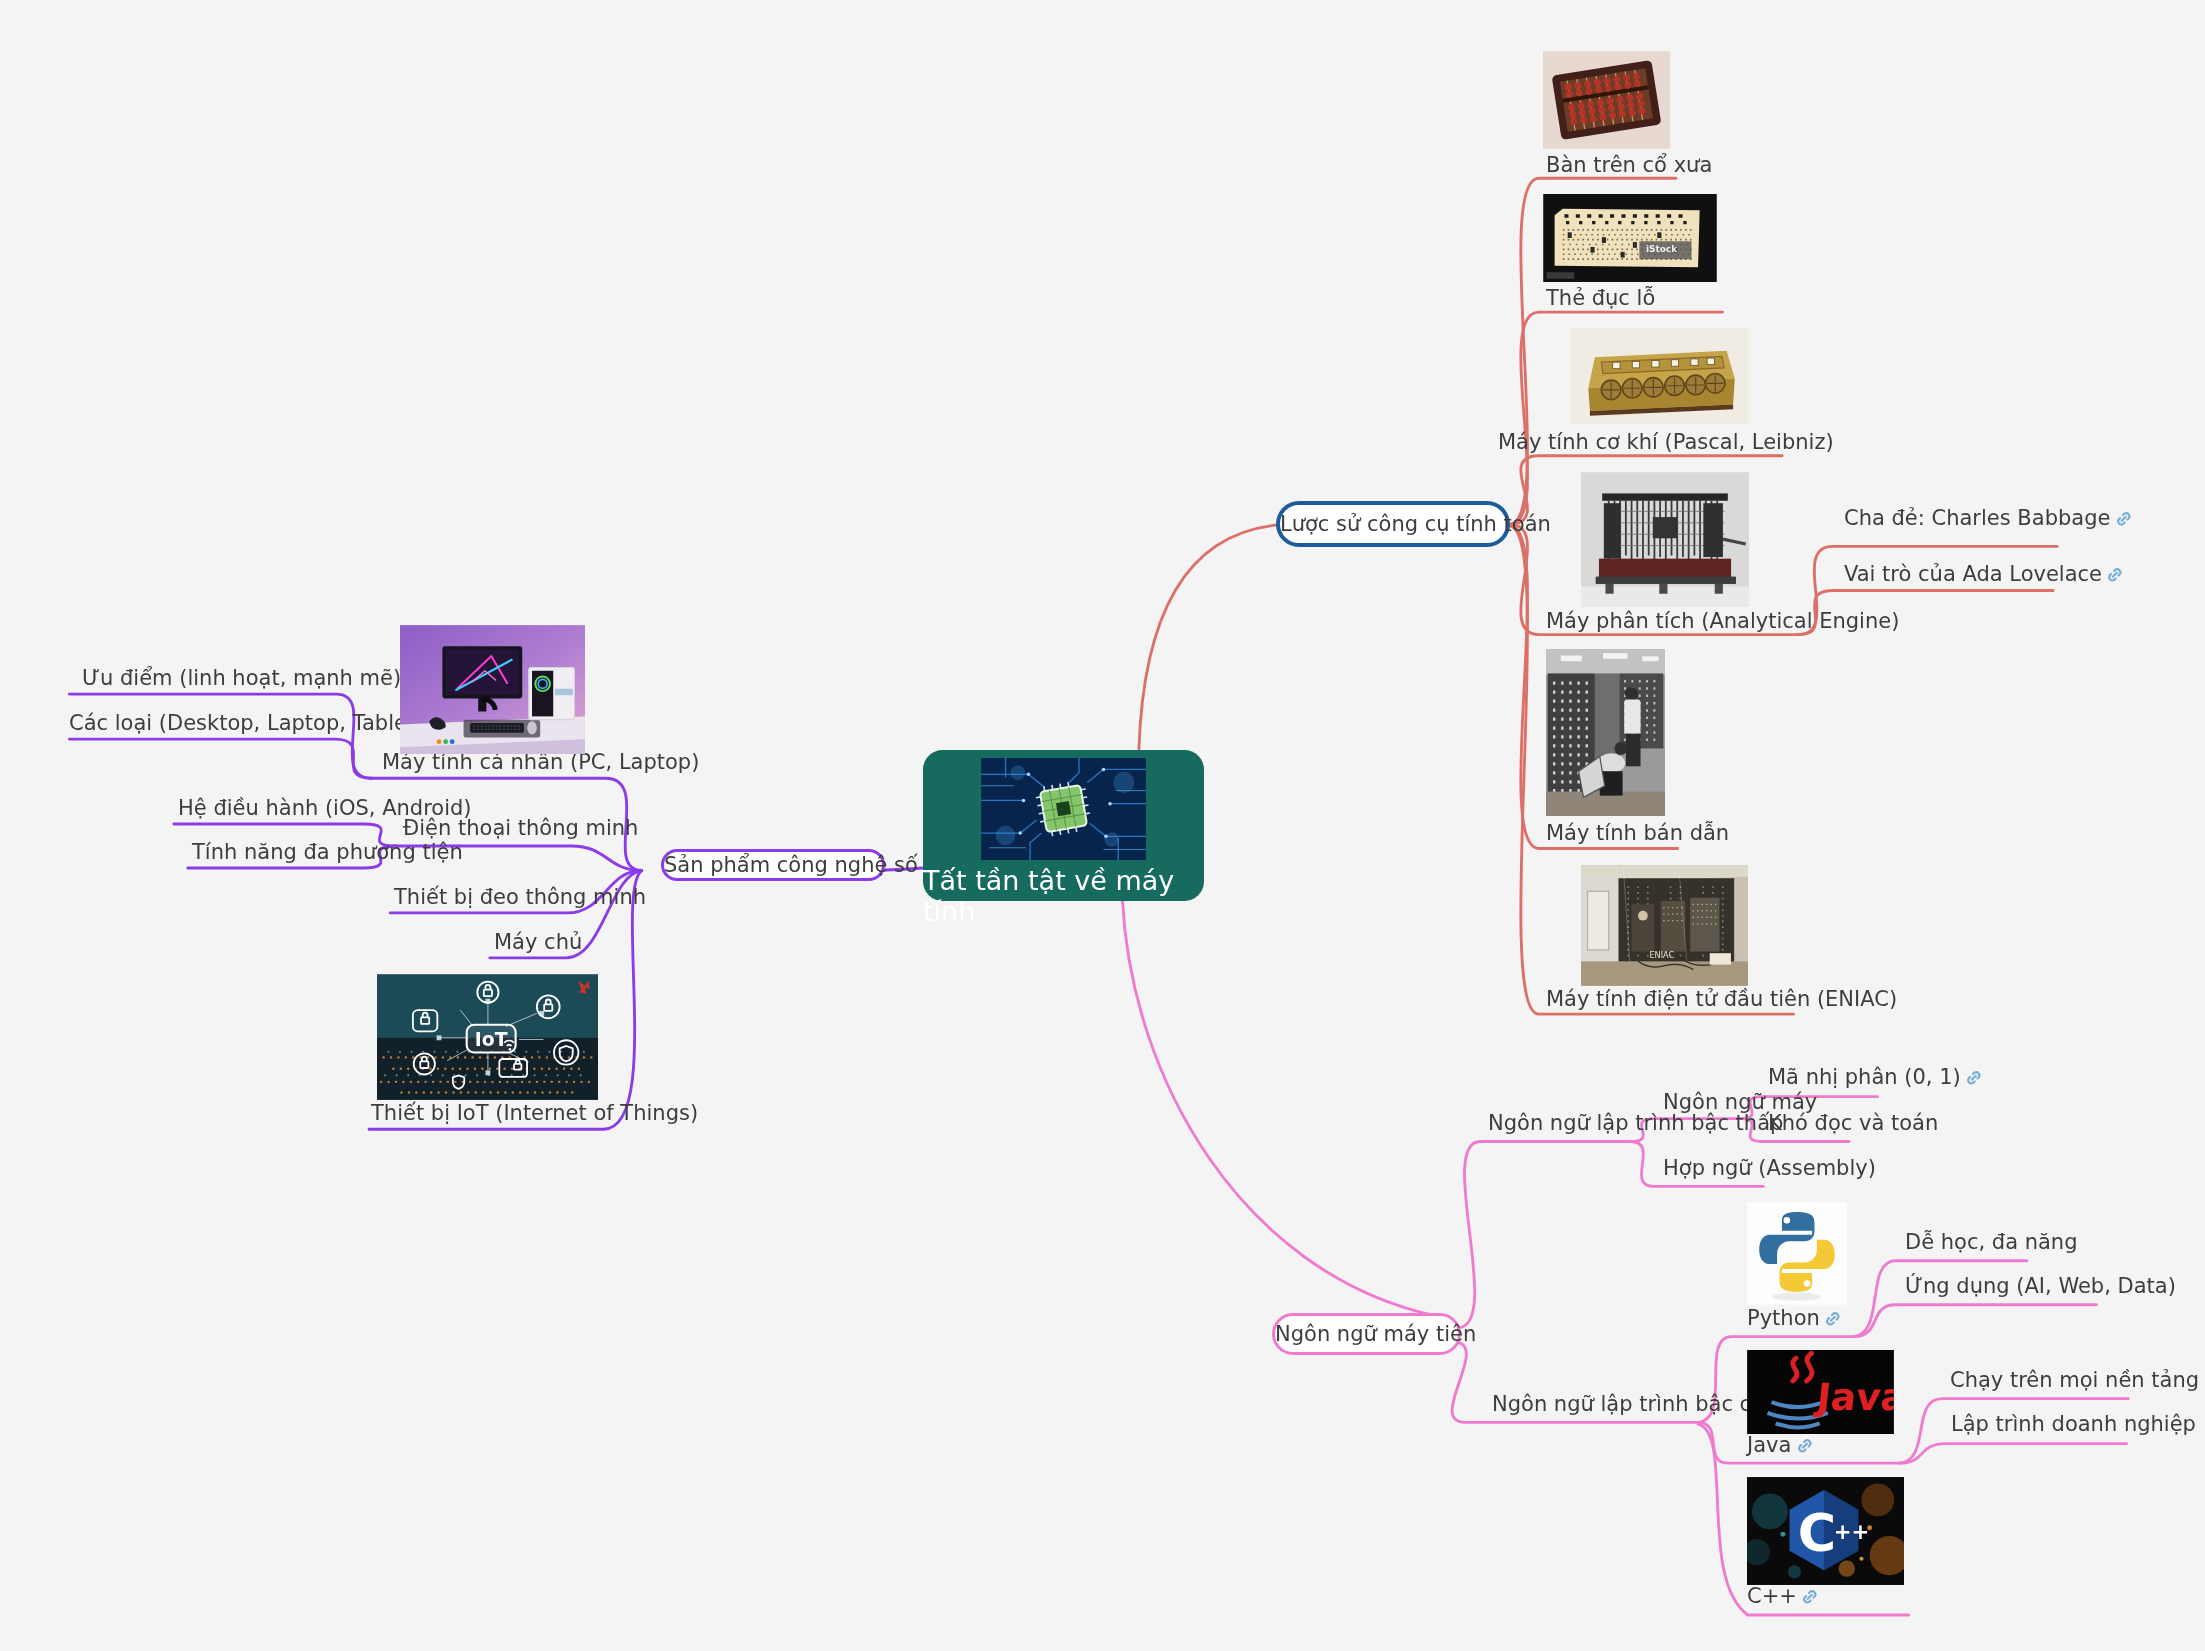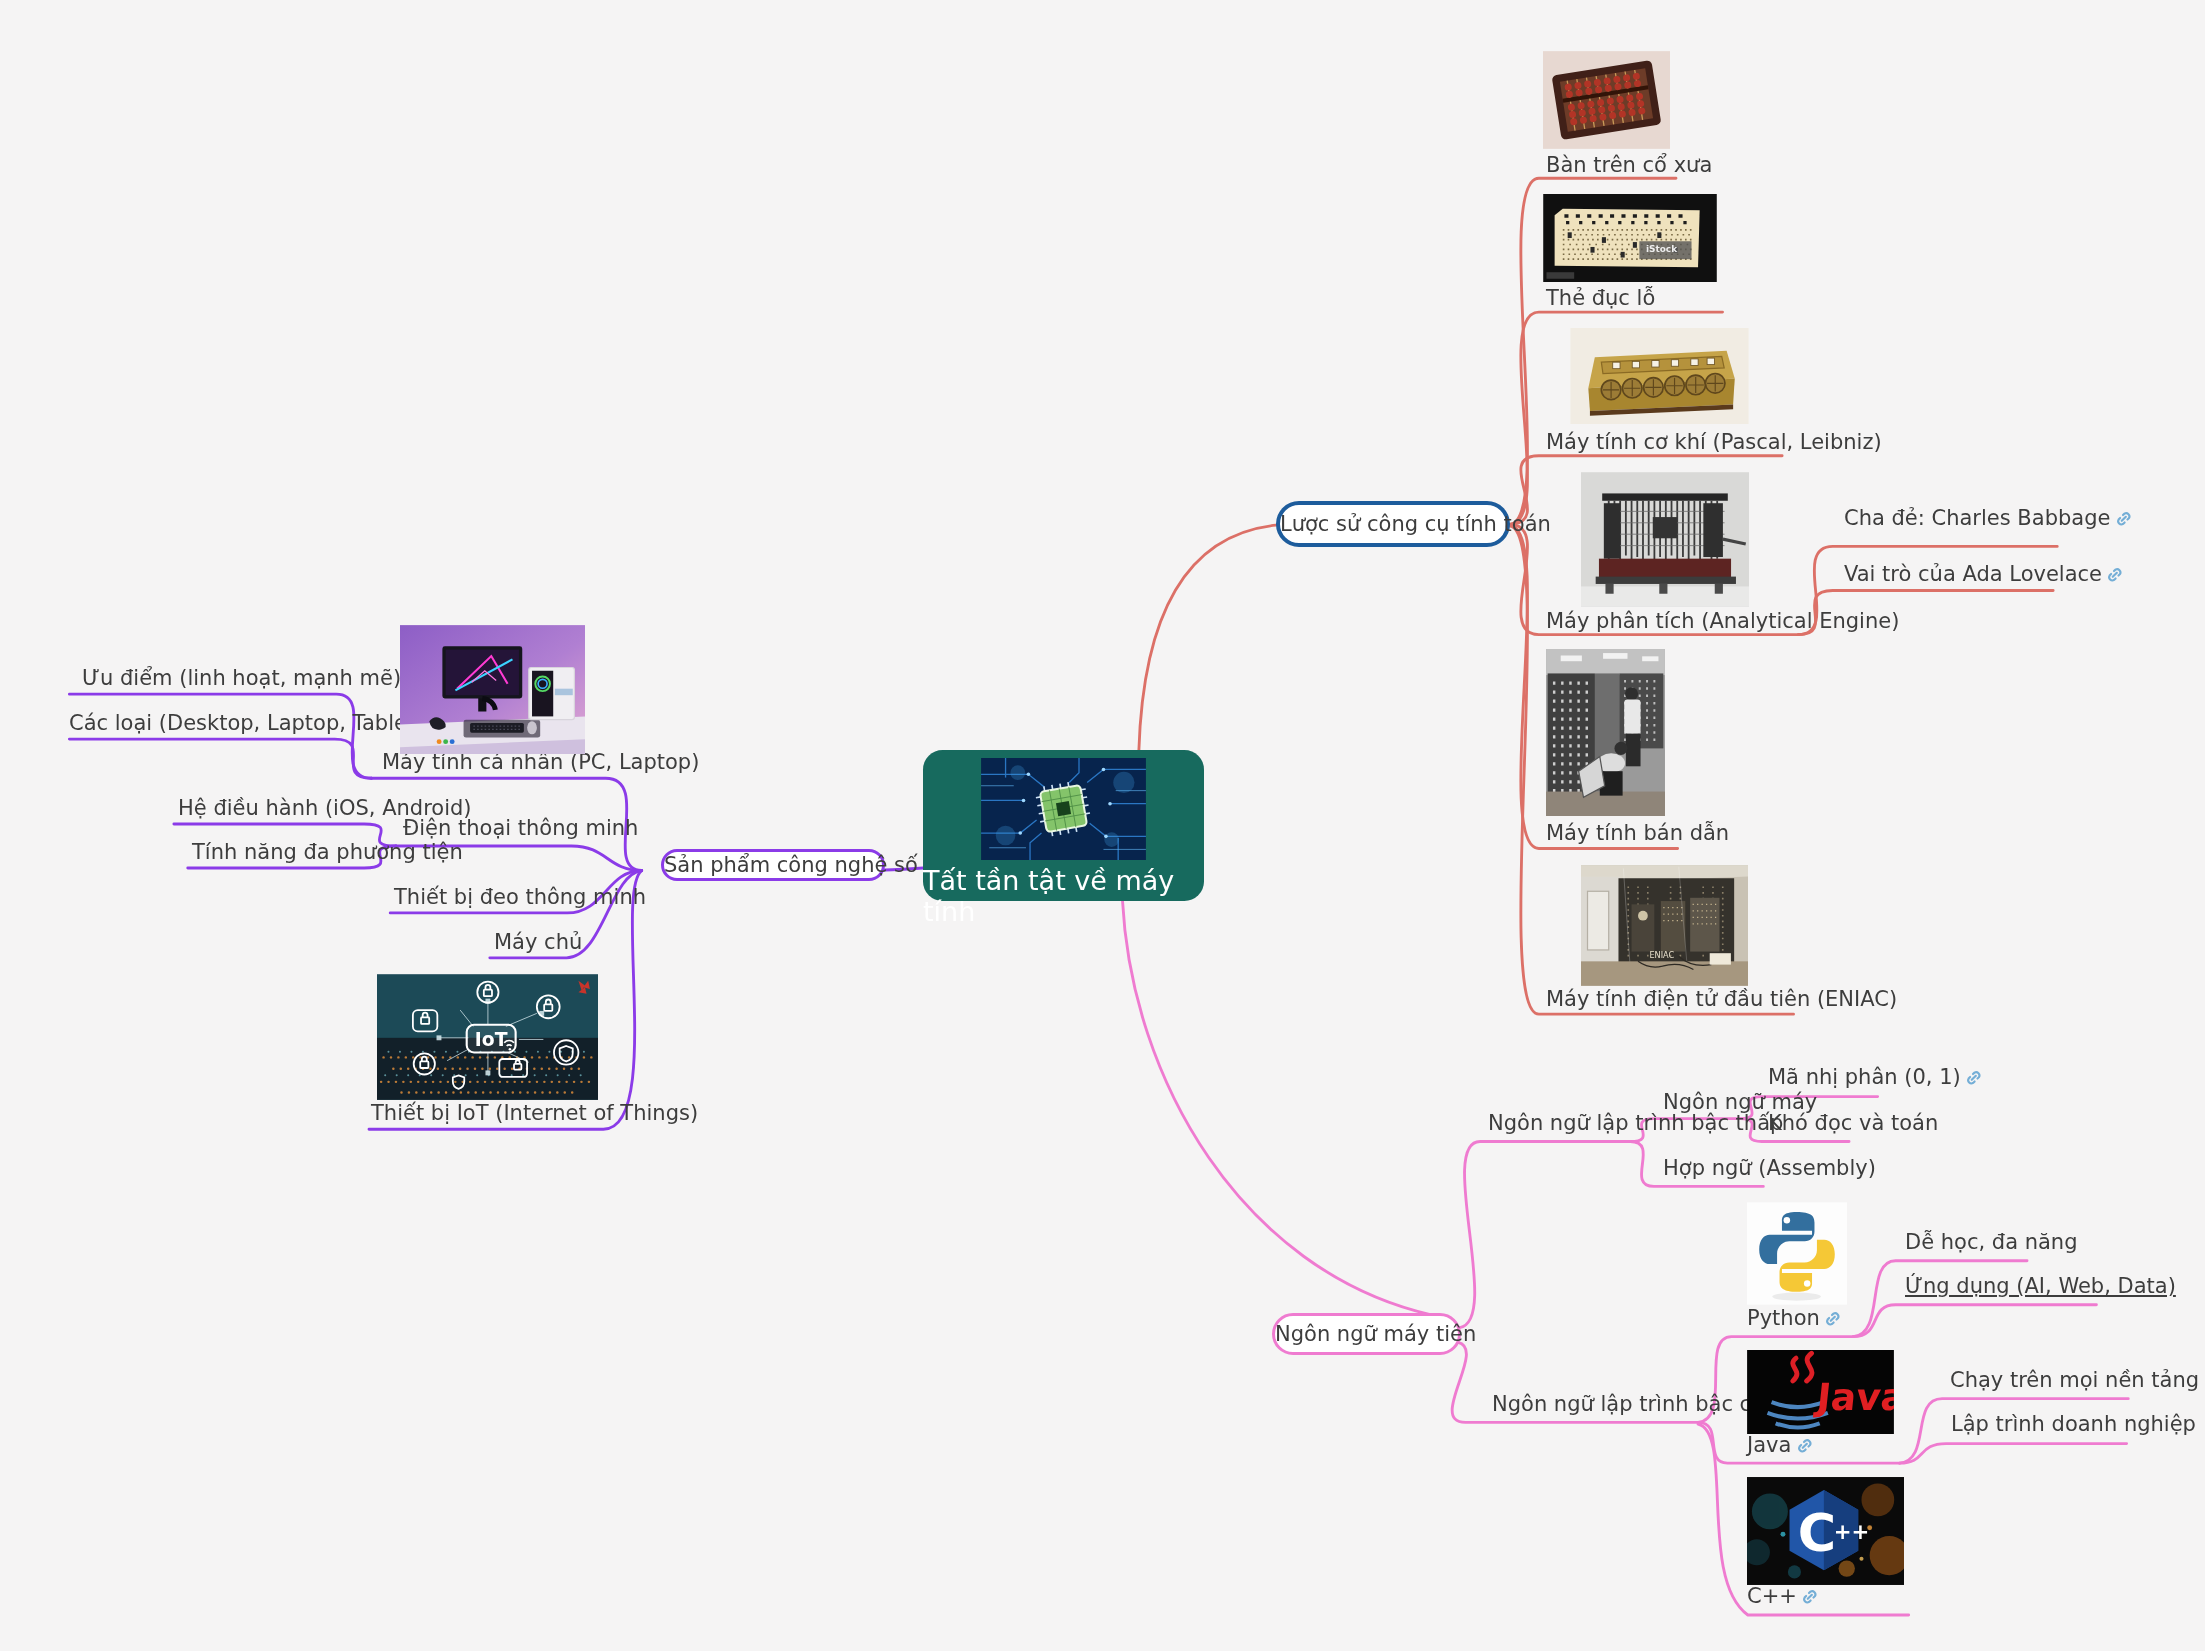--- a/index.html
+++ b/index.html
@@ -227,21 +227,21 @@
       <g stroke="#5f471c" stroke-width="1.4">
         <path d="M50,66 V86 M40,76 H60"></path>
           <path d="M76,64 V84 M66,74 H86"></path>
           <path d="M102,63 V83 M92,73 H112"></path>
         <path d="M128,61 V81 M118,71 H138"></path>
           <path d="M154,60 V80 M144,70 H164"></path>
           <path d="M178,58 V78 M168,68 H188"></path>
       </g>
     </svg>
   </span>
-  <div class="label" style="left:1546px;top:430px;">
+  <div class="label" style="left:1498px;top:430px;">
     <span>Máy tính cơ khí (Pascal, Leibniz)</span>
   </div>
 
   <span class="img-node" style="left:1581px;top:472px;">
     <svg width="168" height="135" viewBox="0 0 206 165">
       <rect width="206" height="165" fill="#d9d9d7"></rect>
       <rect y="140" width="206" height="25" fill="#e9e9e8"></rect>
       <rect x="26" y="26" width="154" height="9" fill="#262626"></rect>
       <g stroke="#3a3a3a" stroke-width="2.2">
         <path d="M34,35 V108 M41,35 V104 M48,35 V108 M55,35 V102 M62,35 V108 M69,35 V104 M76,35 V108 M83,35 V102 M90,35 V108 M97,35 V104 M104,35 V108 M111,35 V102 M118,35 V108 M125,35 V104 M132,35 V108 M139,35 V102 M146,35 V108 M153,35 V104 M160,35 V108 M167,35 V106"></path>
@@ -518,21 +518,21 @@
         <g fill="none" stroke="currentColor" stroke-width="2.6" stroke-linecap="round">
           <path d="M9.5 14.5l5-5"></path>
           <path d="M11 7.5l1.8-1.8a4 4 0 0 1 5.5 5.5L16.5 13"></path>
           <path d="M13 16.5l-1.8 1.8a4 4 0 0 1-5.5-5.5L7.5 11"></path>
         </g>
       </svg>
   </div>
   <div class="label" style="left:1905px;top:1230px;">
     <span>Dễ học, đa năng</span>
   </div>
-  <div class="label" style="left:1905px;top:1274px;text-decoration:underline;">
+  <div class="label" style="left:1905px;top:1274px;">
     <span>Ứng dụng (AI, Web, Data)</span>
   </div>
 
   <span class="img-node" style="left:1747px;top:1350px;">
     <svg width="147" height="84" viewBox="0 0 180 103">
       <rect width="180" height="103" fill="#050505"></rect>
       <g stroke="#4d86c0" fill="none" stroke-width="5">
         <path d="M30 64q32 12 64 0"></path>
           <path d="M25 77q37 14 74 0"></path>
           <path d="M35 90q27 10 54 0"></path>

